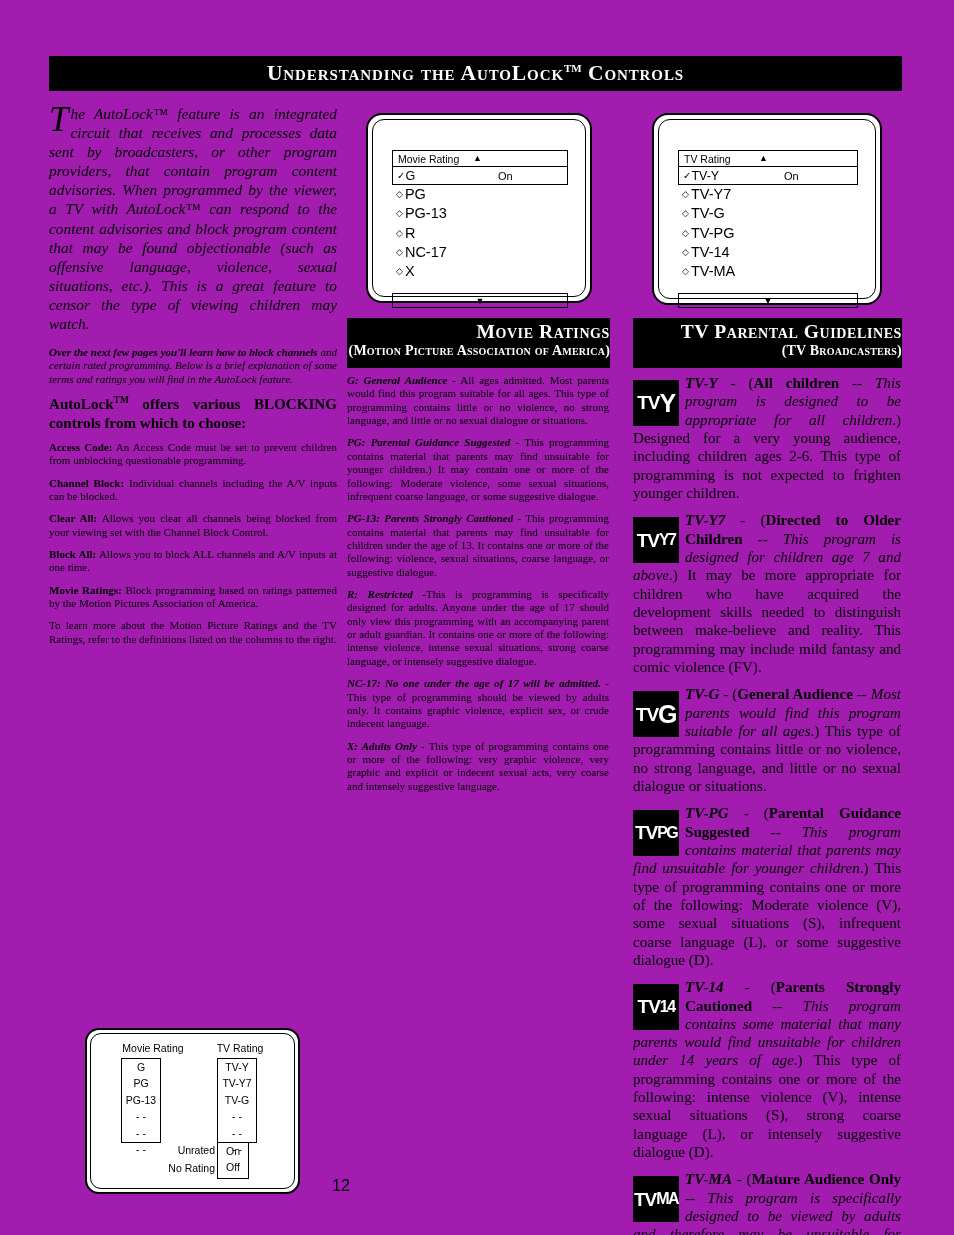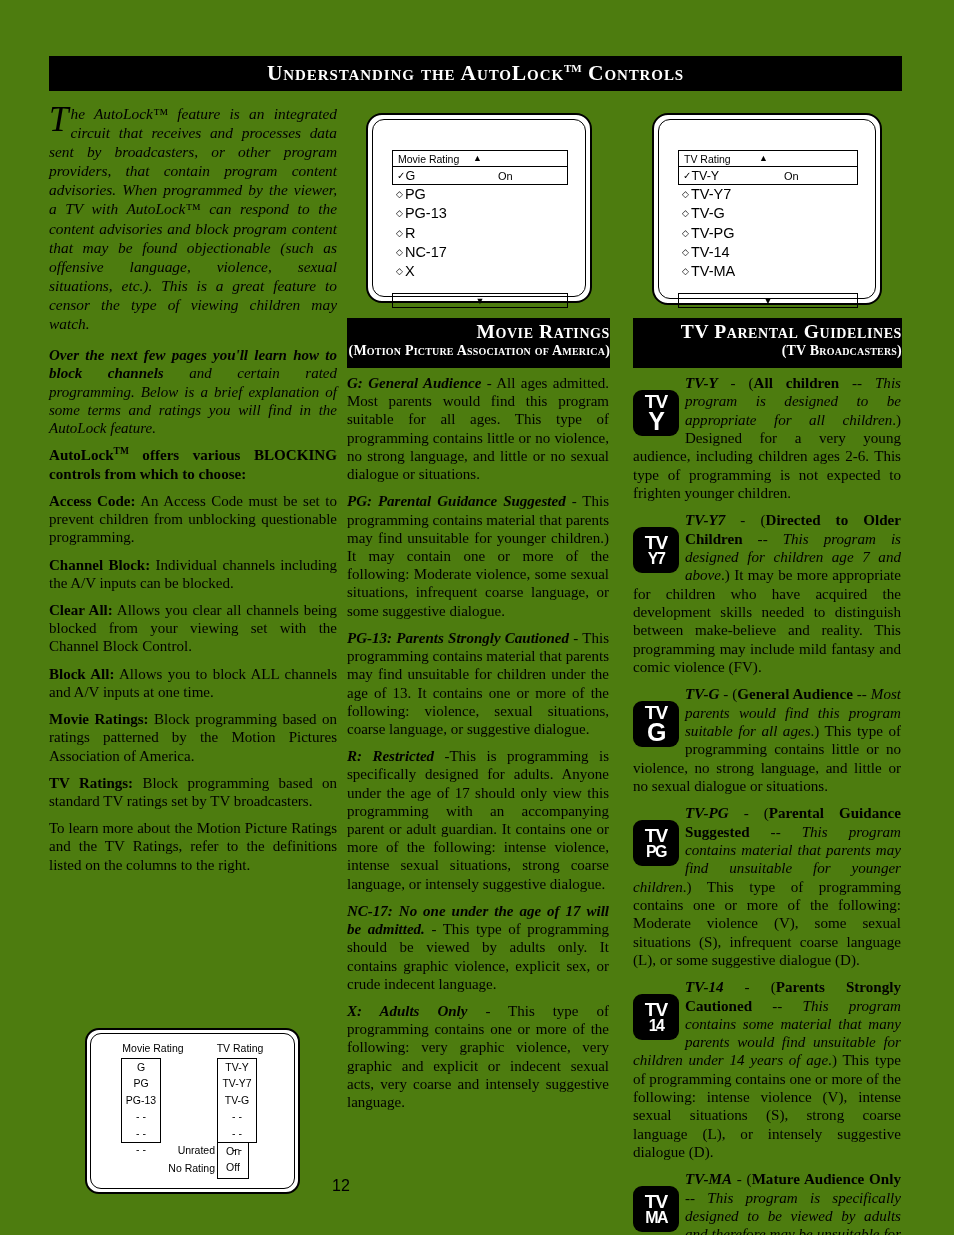--- a/index.html
+++ b/index.html
@@ -4,21 +4,21 @@
 <style>
   html, body {
     margin: 0;
     padding: 0;
     background: #ffffff;
   }
   .page {
     position: relative;
     width: 954px;
     height: 1235px;
-    background: #4d7c0f;
+    background: #a21caf;
     font-family: "Liberation Serif", serif;
     color: #000000;
     overflow: hidden;
   }
 
   
   .header-bar {
     position: absolute;
     left: 49px;
     top: 56px;
@@ -59,21 +59,21 @@
   .col {
     position: absolute;
     text-align: justify;
   }
   .col-left  { left: 49px;  top: 104px; width: 288px; }
   .col-mid   { left: 347px; top: 374px; width: 262px; }
   .col-right { left: 633px; top: 374px; width: 268px; }
 
   p {
     margin: 0 0 9px 0;
-    font-size: 15px;
+    font-size: 11px;
     line-height: 1.215;
     text-align: justify;
   }
   .intro {
     font-style: italic;
     font-size: 15.4px;
     line-height: 1.24;
     margin-bottom: 13px;
   }
   .intro .dropcap {
@@ -199,27 +199,26 @@
     line-height: 1.2;
   }
 
   
   .rating-item { margin-bottom: 9px; overflow: hidden; }
   .rating-icon {
     float: left;
     width: 46px;
     height: 46px;
     background: #000;
-    margin: 16px 6px 1px 0;
+    margin: 6px 6px 1px 0;
     display: flex;
-    flex-direction: column;
+    flex-direction: row;
     align-items: center;
     justify-content: center;
     shape-outside: margin-box;
-    border-radius: 9px;
   }
   .rating-icon .ln1 {
     color: #fff;
     font-family: "Liberation Sans", sans-serif;
     font-weight: bold;
     font-size: 19px;
     line-height: 0.92;
     letter-spacing: -1px;
   }
   .rating-icon .ln2 {
@@ -308,21 +307,20 @@
 
     <p><span class="bolditalic">Over the next few pages you'll learn how to block channels</span><span class="i"> and certain rated programming. Below is a brief explanation of some terms and ratings you will find in the AutoLock feature.</span></p>
 
     <p class="blocking-head"><span>AutoLock</span><span class="tm-sup">TM</span><span> offers various BLOCKING controls from which to choose:</span></p>
 
     <p><span class="b">Access Code:</span><span> An Access Code must be set to prevent children from unblocking questionable programming.</span></p>
     <p><span class="b">Channel Block:</span><span> Individual channels including the A/V inputs can be blocked.</span></p>
     <p><span class="b">Clear All:</span><span> Allows you clear all channels being blocked from your viewing set with the Channel Block Control.</span></p>
     <p><span class="b">Block All:</span><span> Allows you to block ALL channels and A/V inputs at one time.</span></p>
     <p><span class="b">Movie Ratings:</span><span> Block programming based on ratings patterned by the Motion Pictures Association of America.</span></p>
-    <p><span class="b">TV Ratings:</span><span> Block programming based on standard TV ratings set by TV broadcasters.</span></p>
 
     <p>To learn more about the Motion Picture Ratings and the TV Ratings, refer to the definitions listed on the columns to the right.</p>
 
   </div>
 
   <div class="tvscreen" id="screen-movie">
     <div class="tvscreen-inner"></div>
     <div class="menu-box" style="left:24px; top:35px; width:176px;">
       <div class="menu-title-row">
         <span class="menu-label">Movie Rating</span>

